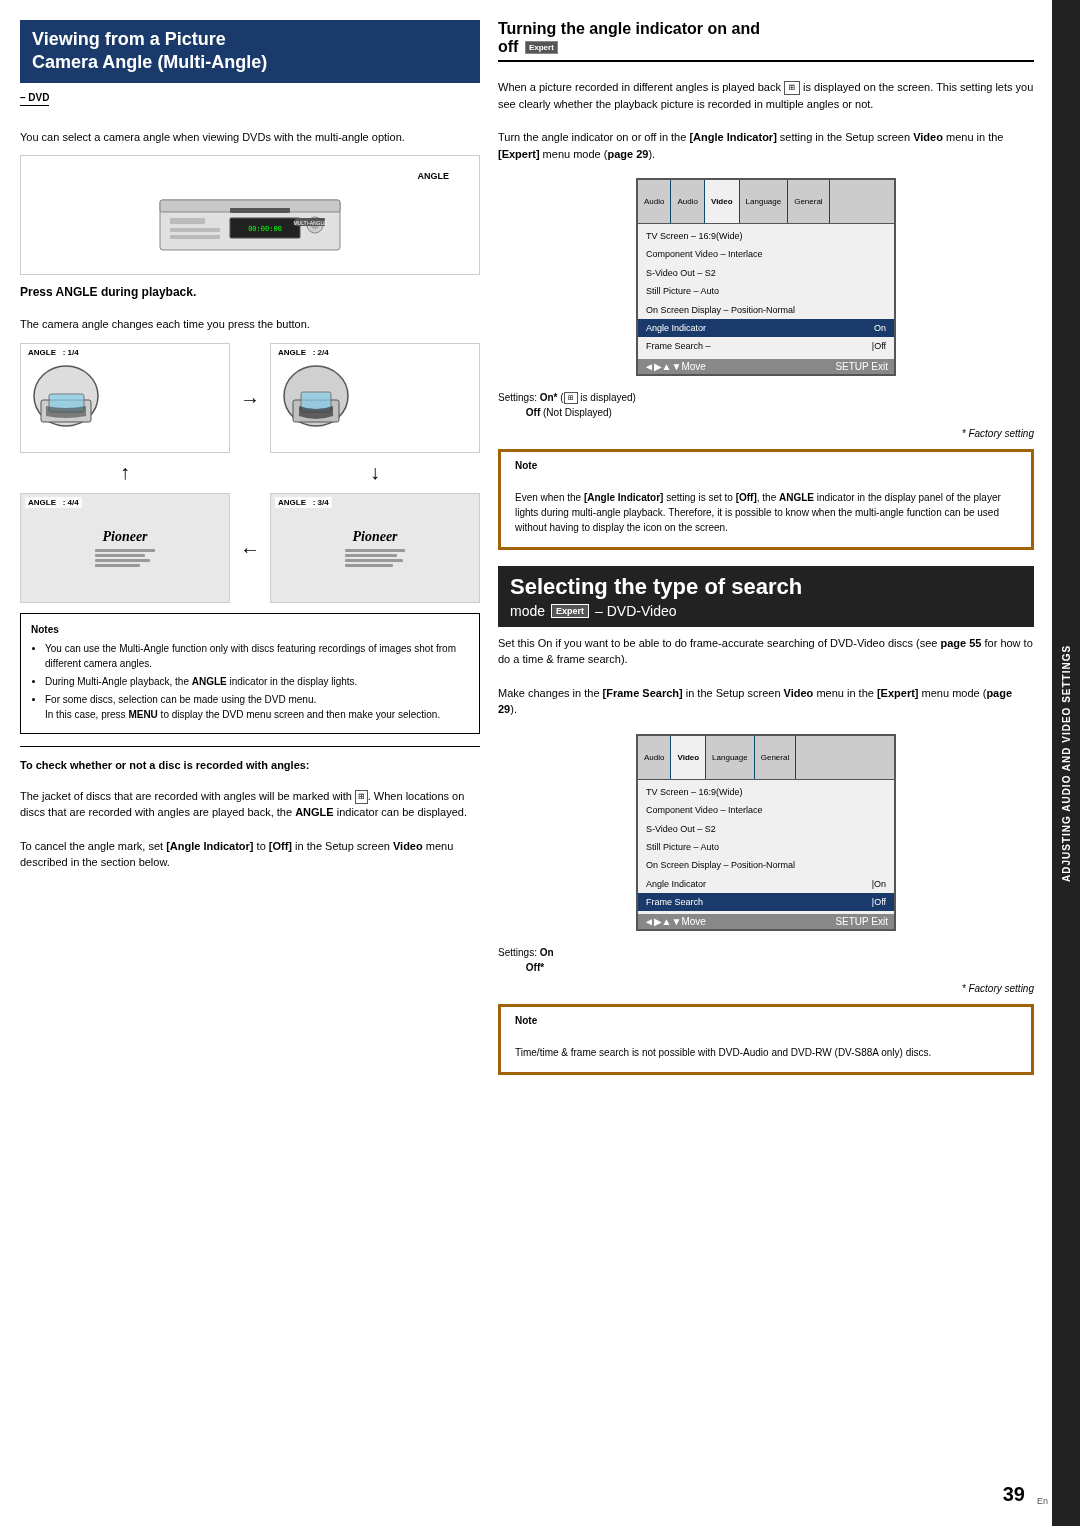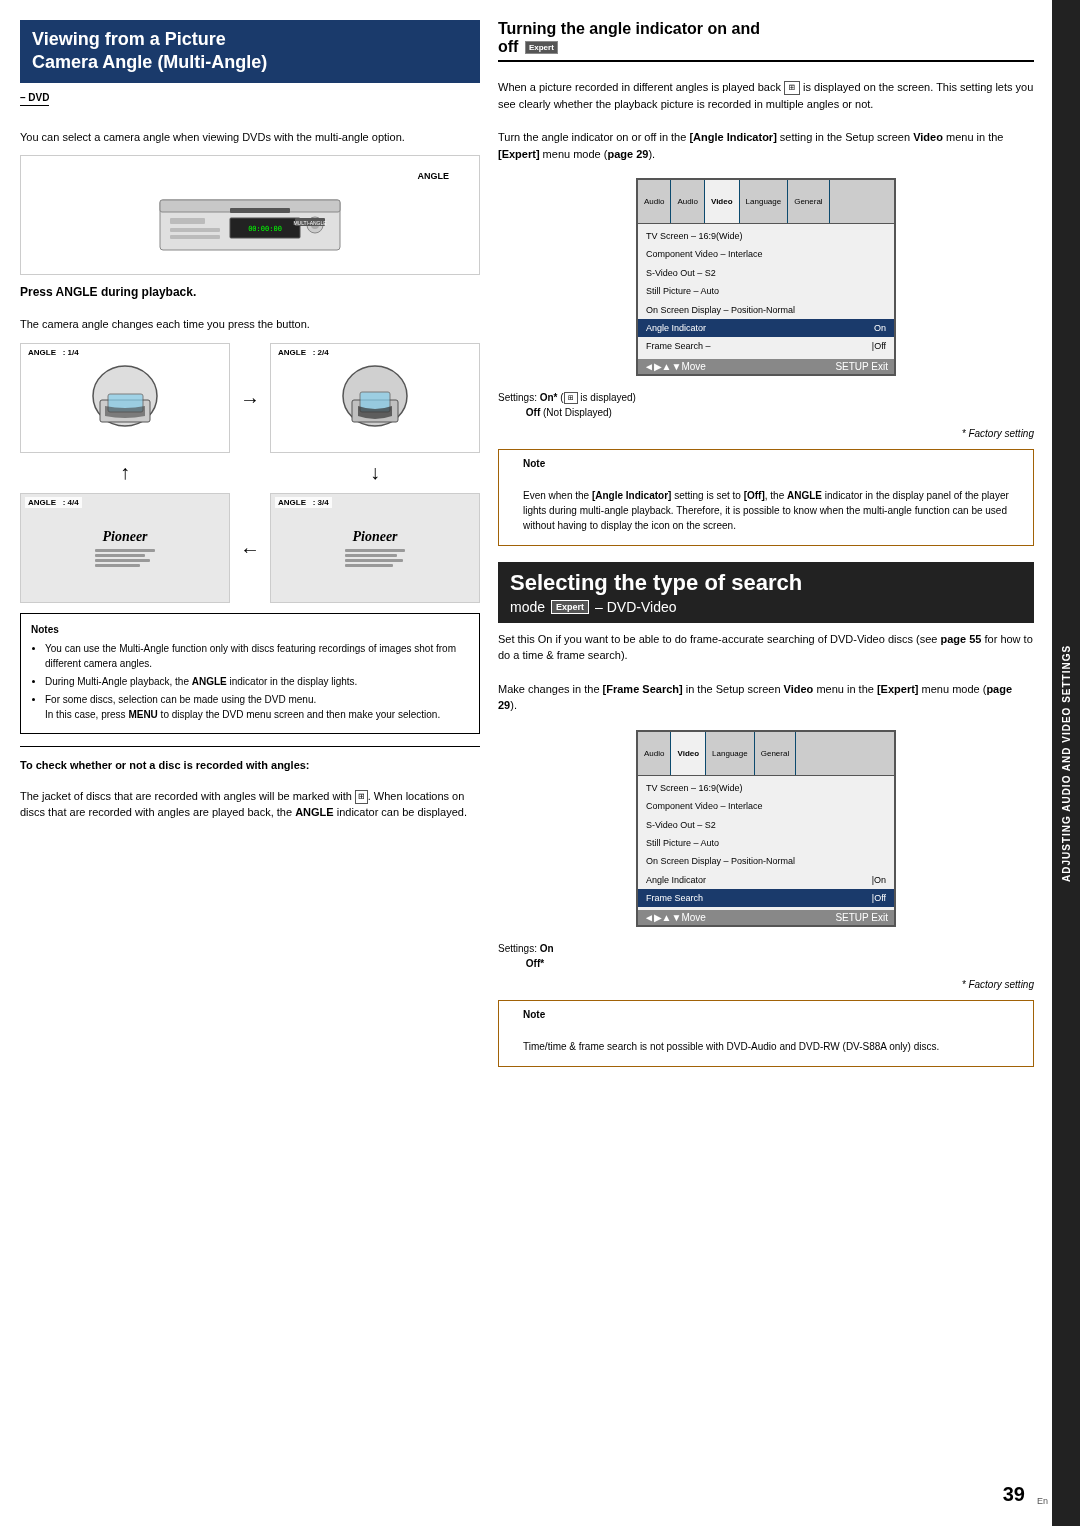--- a/index.html
+++ b/index.html
@@ -123,21 +123,21 @@
       gap: 0;
       margin: 10px 0;
     }
     .angle-cell {
       border: 1px solid #ccc;
       height: 110px;
       position: relative;
       overflow: hidden;
       display: flex;
       align-items: center;
-      justify-content: center;
+      justify-content: flex-start;
     }
     .angle-cell-label {
       position: absolute;
       top: 3px;
       left: 4px;
       font-size: 8px;
       font-weight: bold;
       background: rgba(255,255,255,0.8);
       padding: 1px 3px;
     }
@@ -159,22 +159,22 @@
       font-weight: bold;
       margin-bottom: 4px;
     }
     .notes-box ul {
       padding-left: 14px;
     }
     .notes-box ul li {
       margin-bottom: 3px;
     }
     .note-box {
-      border: 1px solid #a16207;
-      padding: 6px 24px;
+      border: 3px solid #a16207;
+      padding: 6px 14px;
       margin: 8px 0;
       font-size: 10px;
       line-height: 1.5;
     }
     .note-box .note-title {
       font-weight: bold;
       margin-bottom: 3px;
     }
     
     .settings-screen {
@@ -419,20 +419,23 @@
       <hr class="section-divider">
 
       
       <div class="with-disc-section">
         <div class="subsection-title">To check whether or not a disc is recorded with angles:</div>
         <p>
           The jacket of discs that are recorded with angles will be marked with
           <span style="display:inline-block;border:1px solid #555;padding:0 2px;font-size:8px;vertical-align:middle;">⊞</span>.
           When locations on discs that are recorded with angles are played back, the <strong>ANGLE</strong> indicator can be displayed.
         </p>
+        <p>
+          To cancel the angle mark, set <strong>[Angle Indicator]</strong> to <strong>[Off]</strong> in the Setup screen <strong>Video</strong> menu described in the section below.
+        </p>
       </div>
     </div>
 
     <div class="right-column">
 
       <div class="right-section-header">
         <h2>
           <span>Turning the angle indicator on and</span><br>
           <span>off</span>
           <span class="expert-badge-inline">Expert</span>

